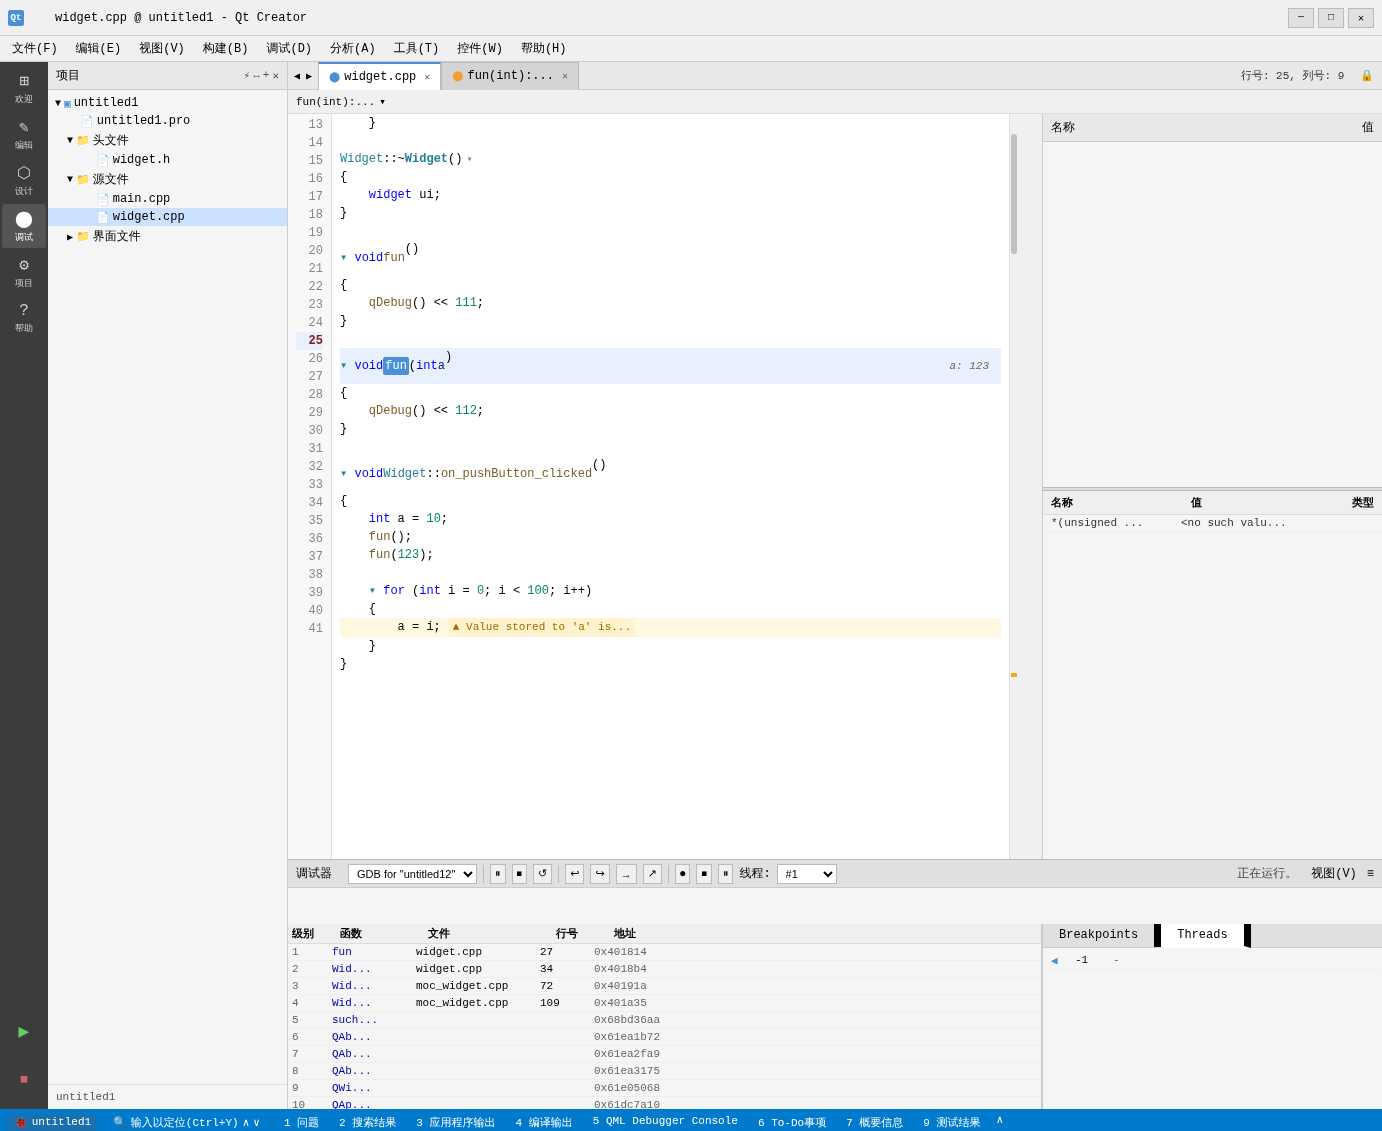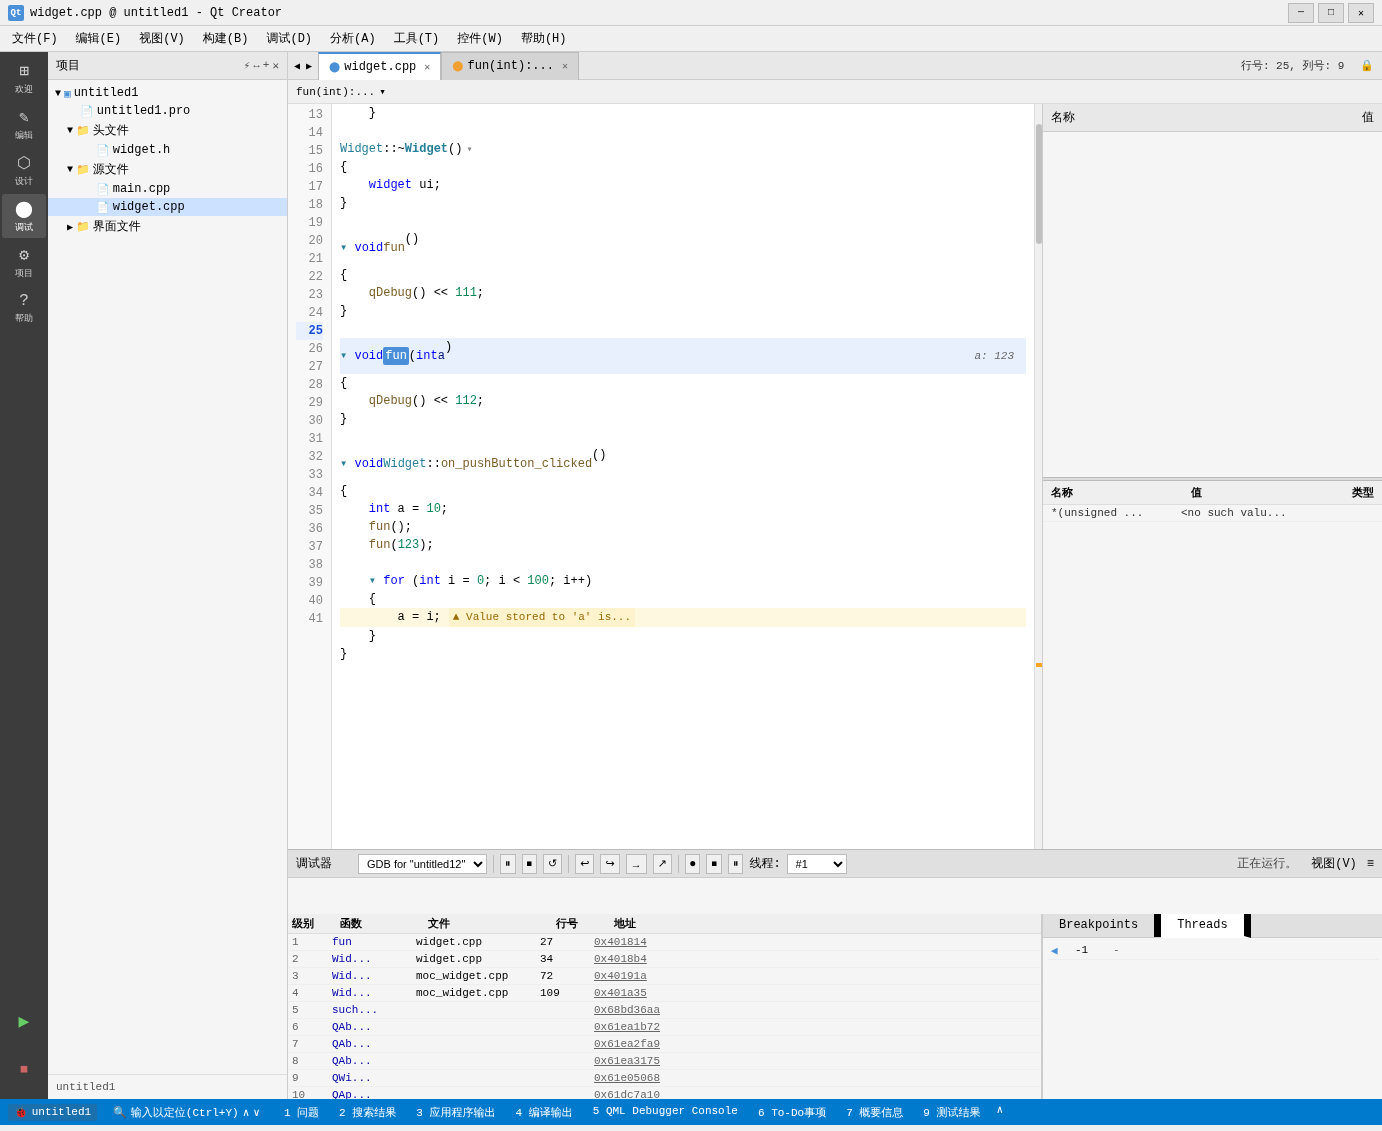--- a/index.html
+++ b/index.html
@@ -8,26 +8,27 @@
       font-size: 12px;
       background: #f0f0f0;
       width: 1382px;
       height: 1131px;
       overflow: hidden;
     }
 
     
     .title-bar {
       background: #f0f0f0;
-      height: 26px;
+      height: 36px;
       display: flex;
       align-items: center;
       padding: 0 8px;
       border-bottom: 1px solid #ccc;
       font-size: 12px;
+      gap: 25px;
     }
     .title-bar .app-icon {
       width: 16px; height: 16px;
       background: #4a90d9;
       border-radius: 2px;
       margin-right: 6px;
       display: flex; align-items: center; justify-content: center;
       font-size: 9px; color: white; font-weight: bold;
     }
     .title-bar .title-text { flex: 1; }
@@ -276,21 +277,21 @@
       background: #e0e0e0;
       border-bottom: 1px solid #ccc;
       display: flex;
       align-items: center;
       padding: 0 8px;
       gap: 6px;
       font-size: 12px;
     }
     .debugger-label {
       font-size: 12px;
-      margin-right: 20px;
+      margin-right: 10px;
     }
     .toolbar-select {
       border: 1px solid #bbb;
       background: white;
       padding: 1px 4px;
       font-size: 11px;
       height: 20px;
     }
     .toolbar-btn {
       border: 1px solid #bbb;
@@ -348,21 +349,21 @@
       padding: 2px 4px;
       font-size: 11px;
       border-bottom: 1px solid #eee;
       gap: 4px;
       cursor: pointer;
     }
     .sr-level { width: 36px; color: #666; }
     .sr-func { width: 80px; color: #0000aa; }
     .sr-file { width: 120px; }
     .sr-line { width: 50px; }
-    .sr-addr { flex: 1; color: #666; text-decoration: underline; }
+    .sr-addr { flex: 1; color: #666; }
 
     
     .threads-panel {
       width: 340px;
       display: flex;
       flex-direction: column;
       border-left: 1px solid #ccc;
     }
     .threads-tabs {
       display: flex;
@@ -571,39 +572,39 @@
       <div style="padding:0 8px;font-size:11px;">
         <span style="cursor:pointer;">🔒</span>
       </div>
     </div>
 
     <div class="breadcrumb-bar">
       <span>fun(int):...</span>
       <span> ▾</span>
     </div>
 
-    <div style="flex:1;display:flex;overflow:hidden;">
+    <div style="flex:1;display:flex;overflow:hidden;gap:25px;">
 
       <div class="editor-area">
         <div class="code-editor">
           <div class="line-numbers">
             <div style="line-height:1.5;padding-top:2px;">
               <div style="height:18px;line-height:18px;">13</div>
               <div style="height:18px;line-height:18px;">14</div>
               <div style="height:18px;line-height:18px;">15</div>
               <div style="height:18px;line-height:18px;">16</div>
               <div style="height:18px;line-height:18px;">17</div>
               <div style="height:18px;line-height:18px;">18</div>
               <div style="height:18px;line-height:18px;">19</div>
               <div style="height:18px;line-height:18px;">20</div>
               <div style="height:18px;line-height:18px;">21</div>
               <div style="height:18px;line-height:18px;">22</div>
               <div style="height:18px;line-height:18px;">23</div>
               <div style="height:18px;line-height:18px;">24</div>
-              <div style="height:18px;line-height:18px;color:#1d4ed8;font-weight:bold;background:#e8f0fe;">25</div>
+              <div style="height:18px;line-height:18px;color:#7f1d1d;font-weight:bold;background:#e8f0fe;">25</div>
               <div style="height:18px;line-height:18px;">26</div>
               <div style="height:18px;line-height:18px;">27</div>
               <div style="height:18px;line-height:18px;">28</div>
               <div style="height:18px;line-height:18px;">29</div>
               <div style="height:18px;line-height:18px;">30</div>
               <div style="height:18px;line-height:18px;">31</div>
               <div style="height:18px;line-height:18px;">32</div>
               <div style="height:18px;line-height:18px;">33</div>
               <div style="height:18px;line-height:18px;">34</div>
               <div style="height:18px;line-height:18px;">35</div>

